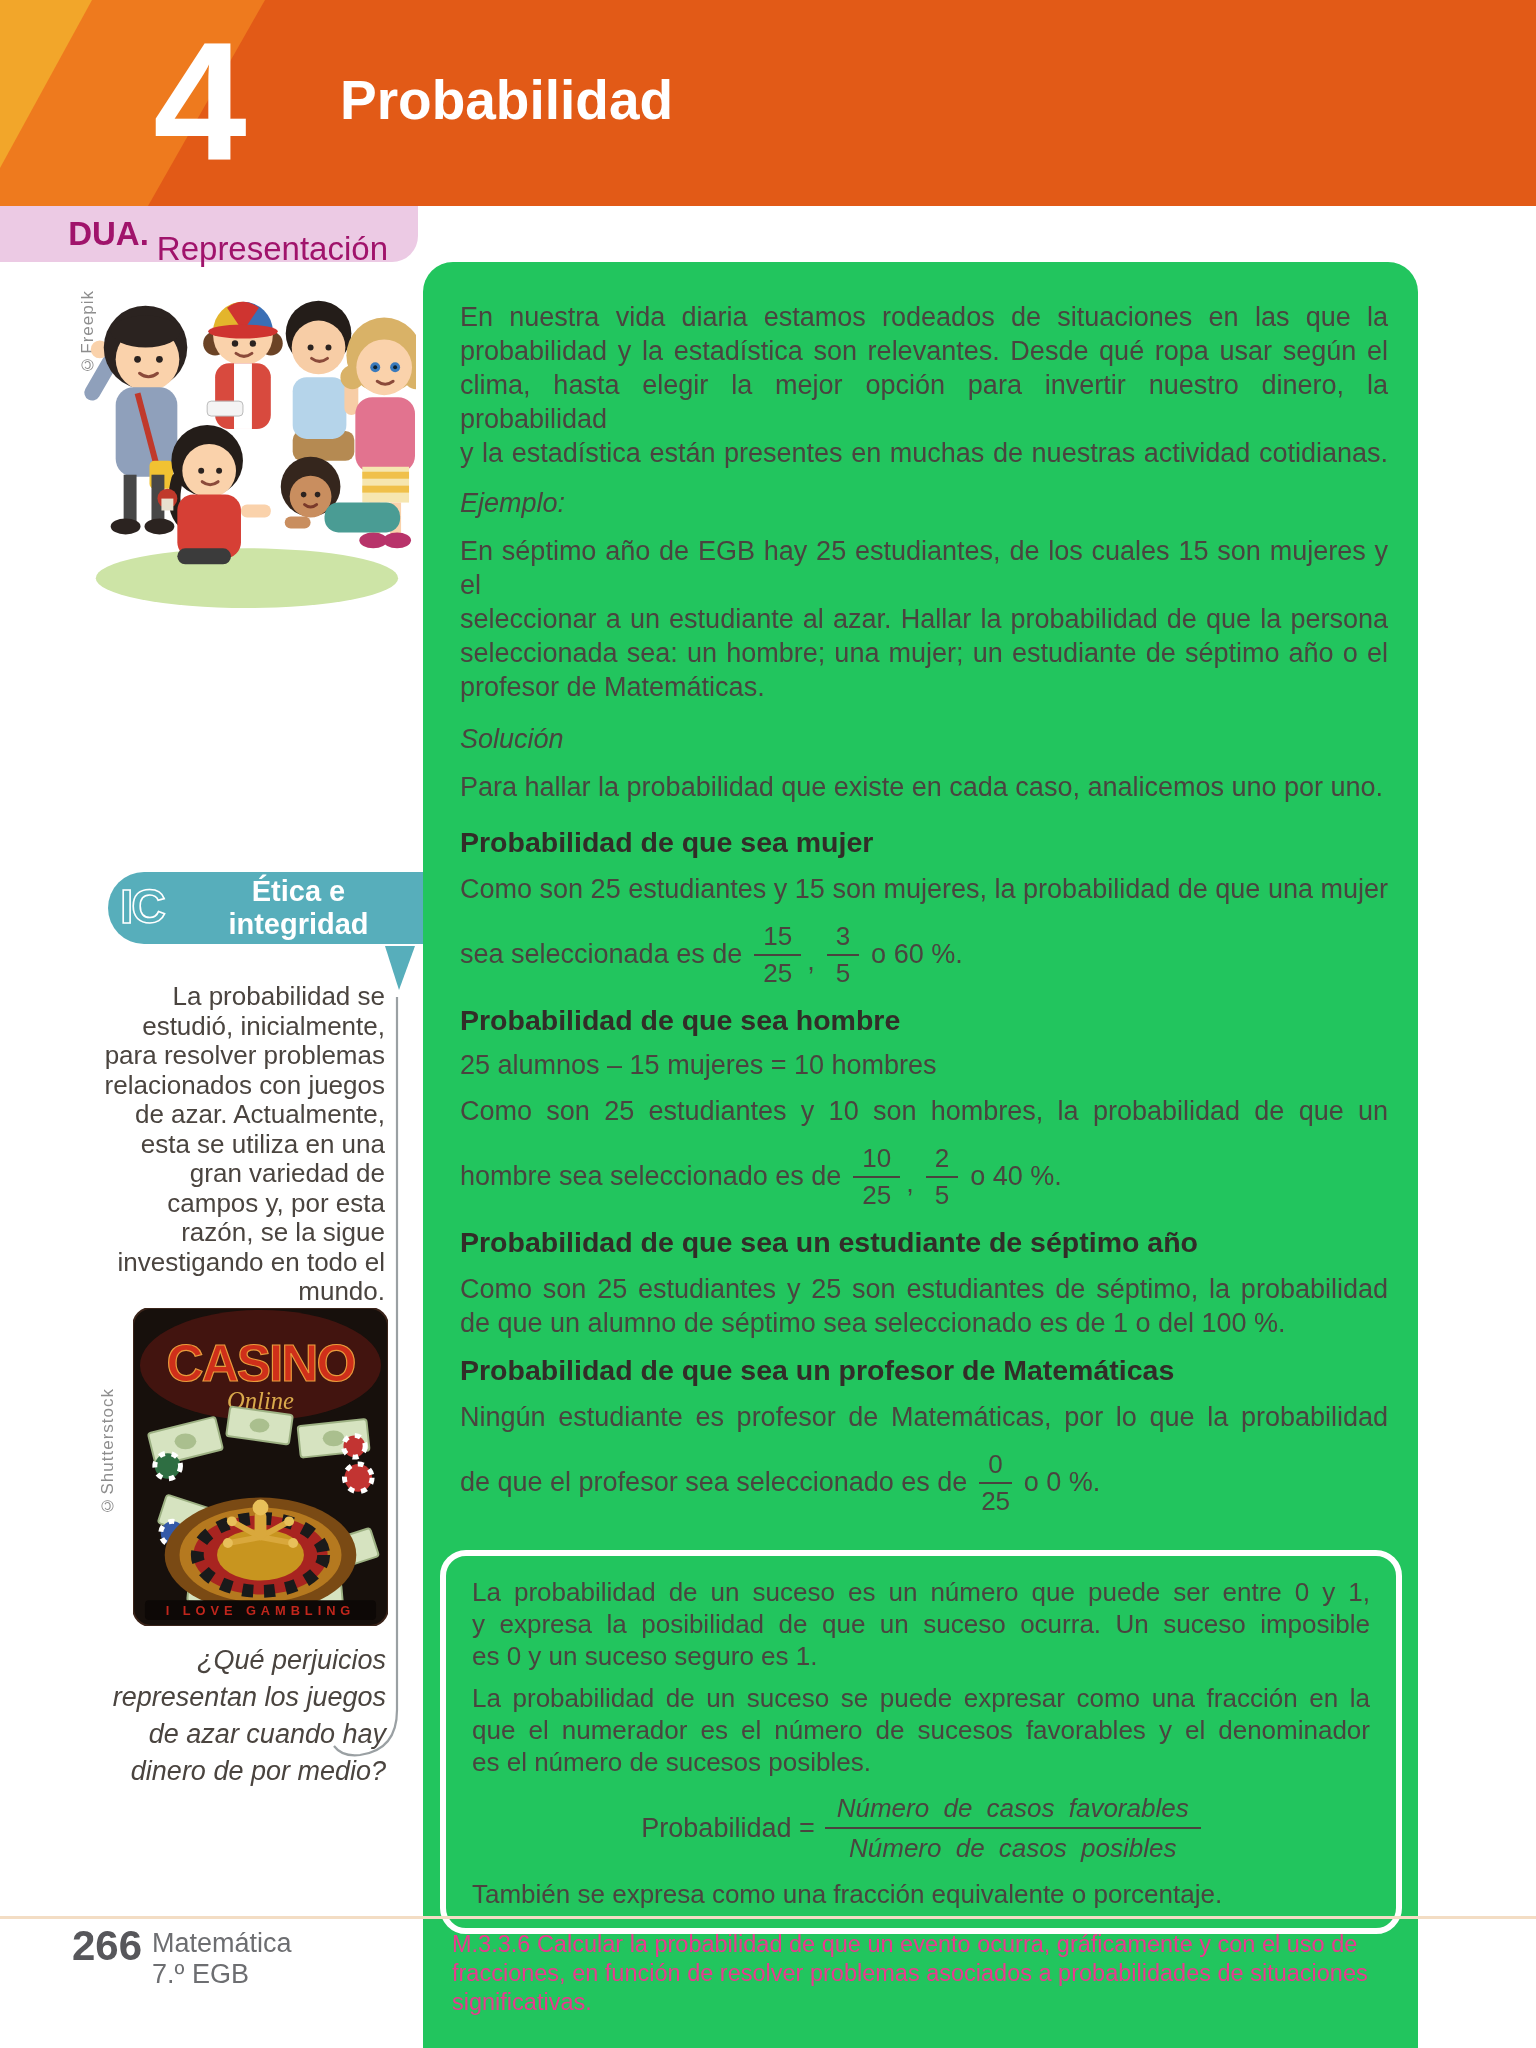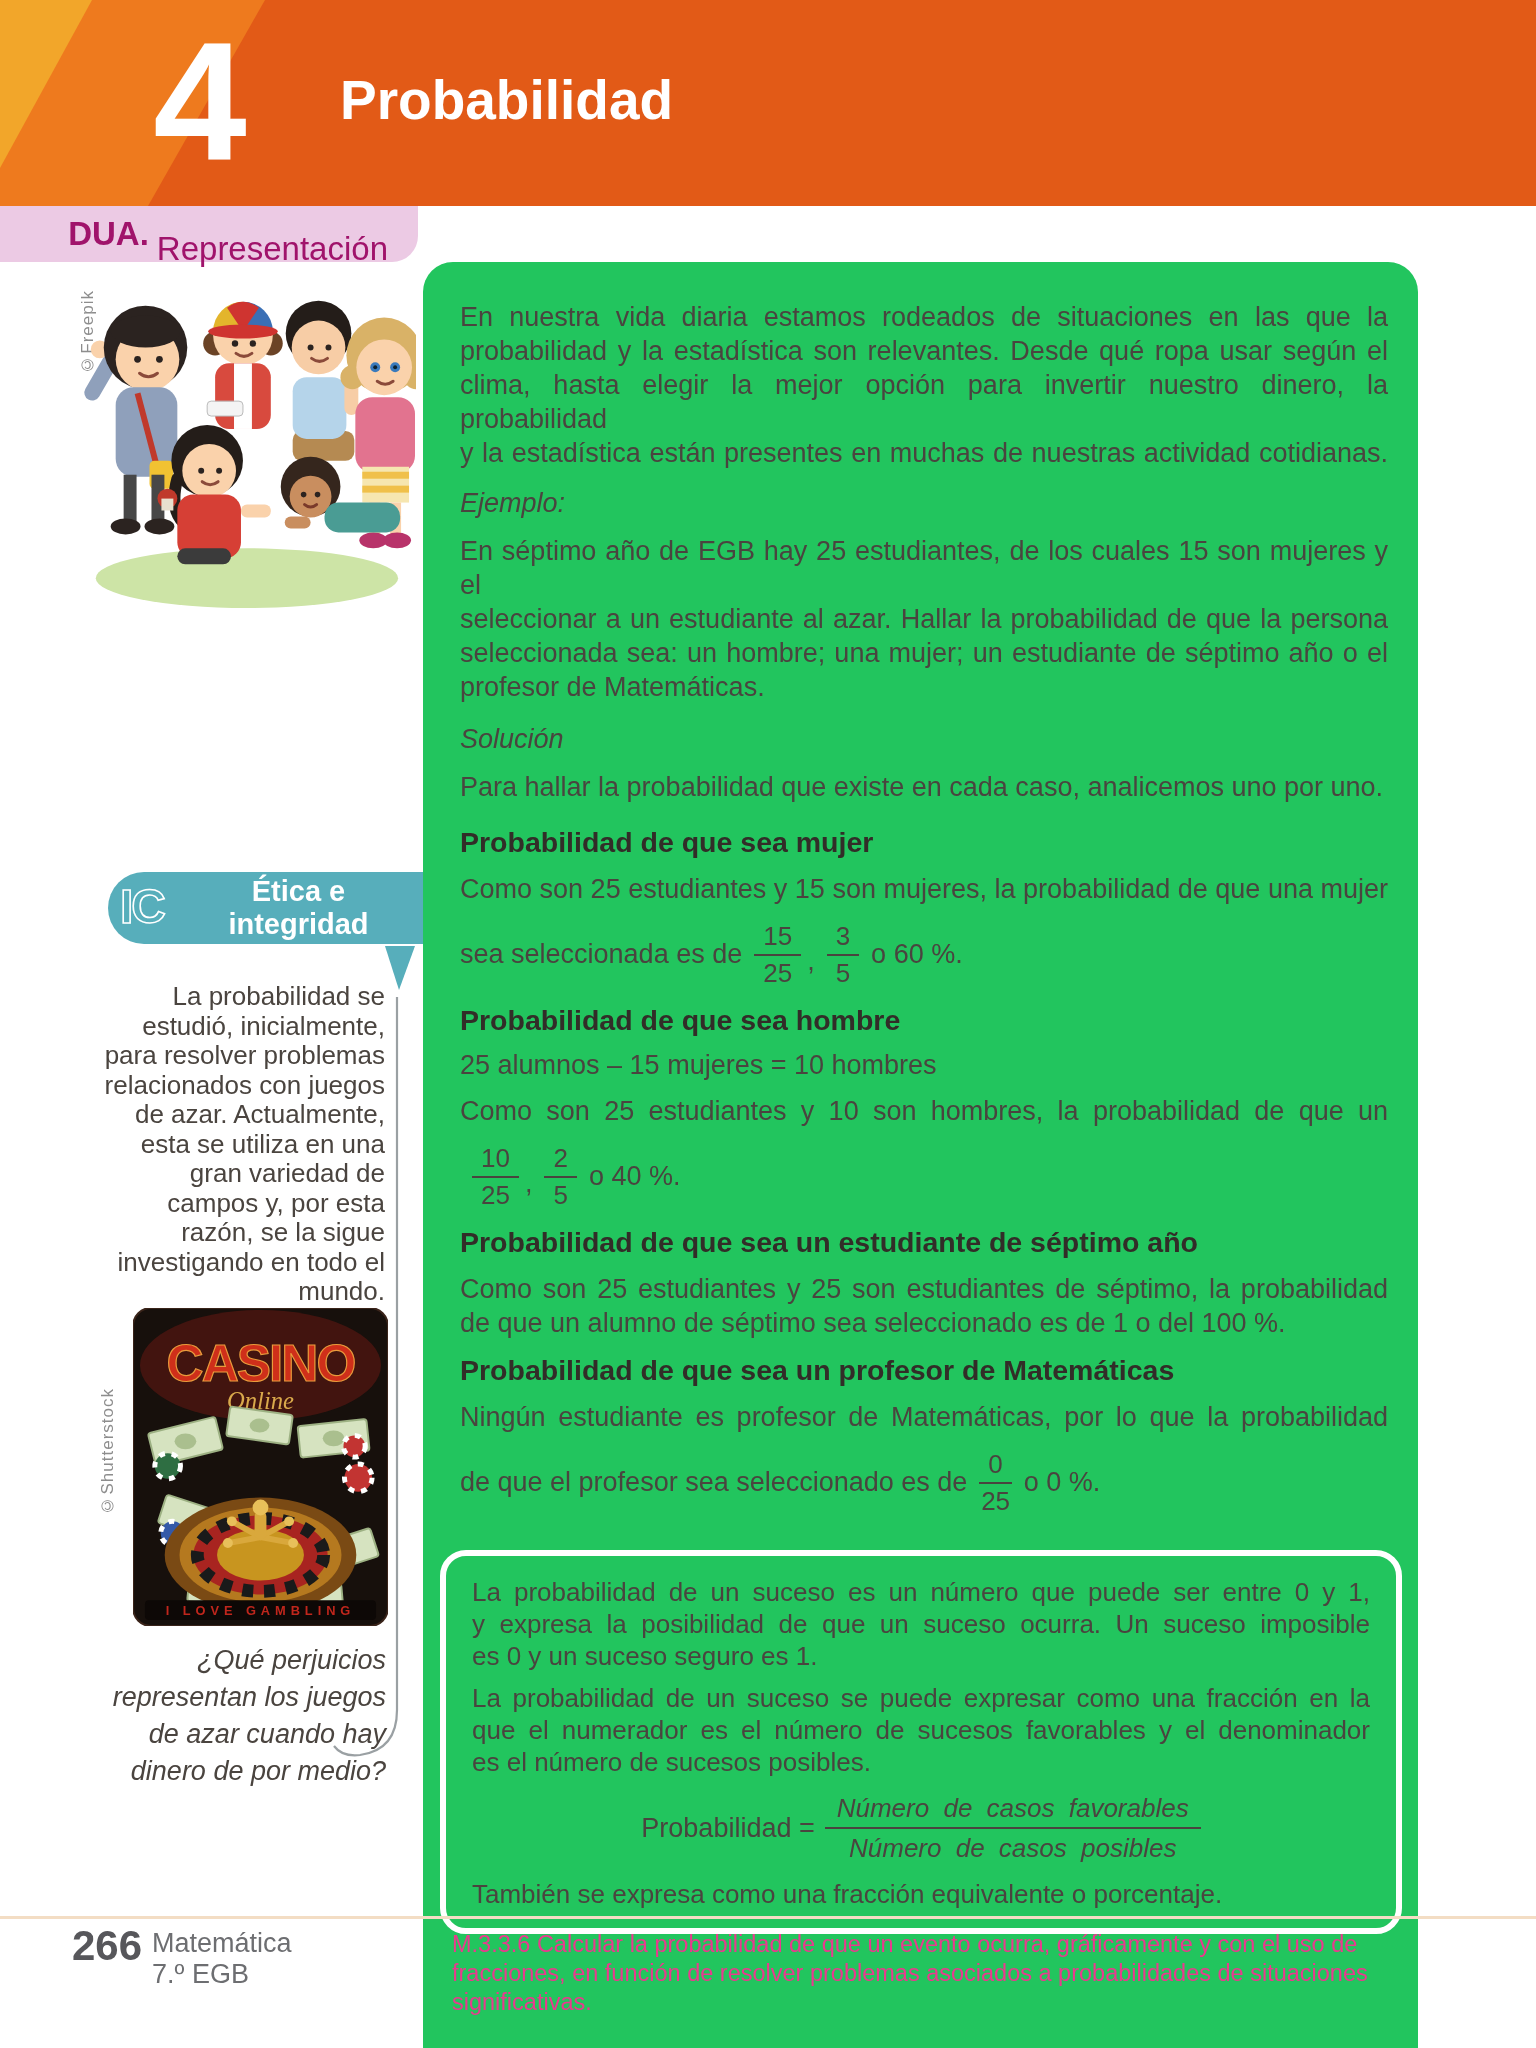--- a/index.html
+++ b/index.html
@@ -301,20 +301,21 @@
       <span class="num">3</span>
         <span class="den">5</span>
     </span>
     <span>o 60 %.</span>
   </div>
 
   <h3 class="shead" style="margin-top:2px;">Probabilidad de que sea hombre</h3>
   <div class="equation">25 alumnos – 15 mujeres = 10 hombres</div>
   <div class="pline jline">Como son 25 estudiantes y 10 son hombres, la probabilidad de que un</div>
   <div class="fracline">
+    <span>hombre sea seleccionado es de</span>
     <span class="frac">
       <span class="num">10</span>
         <span class="den">25</span>
     </span>
     <span class="comma">,</span>
     <span class="frac">
       <span class="num">2</span>
         <span class="den">5</span>
     </span>
     <span>o 40 %.</span>

